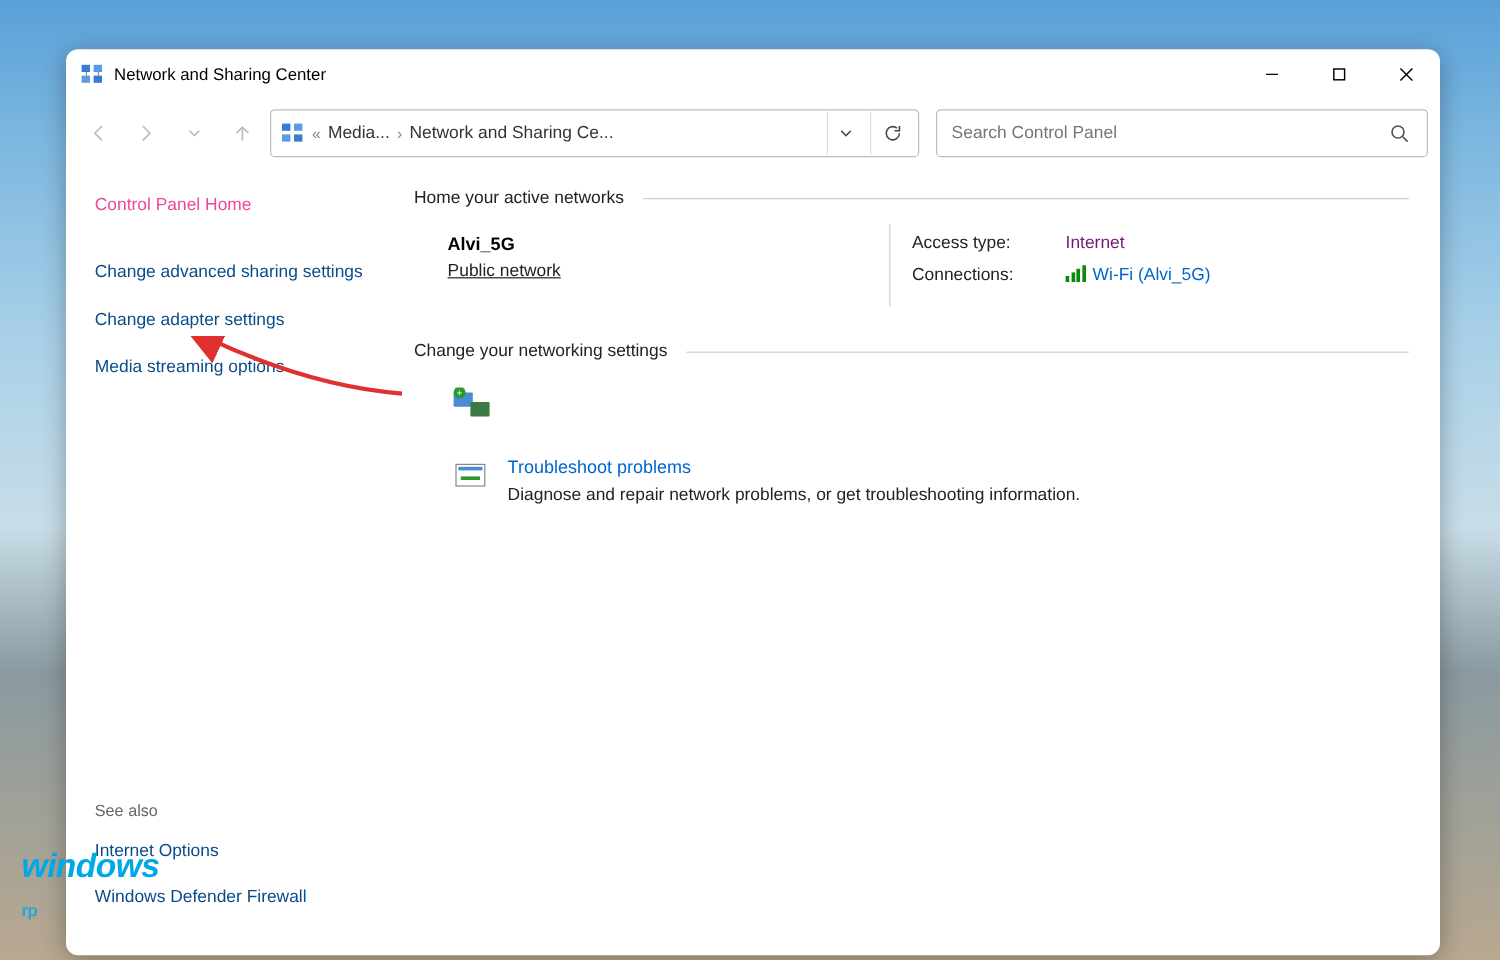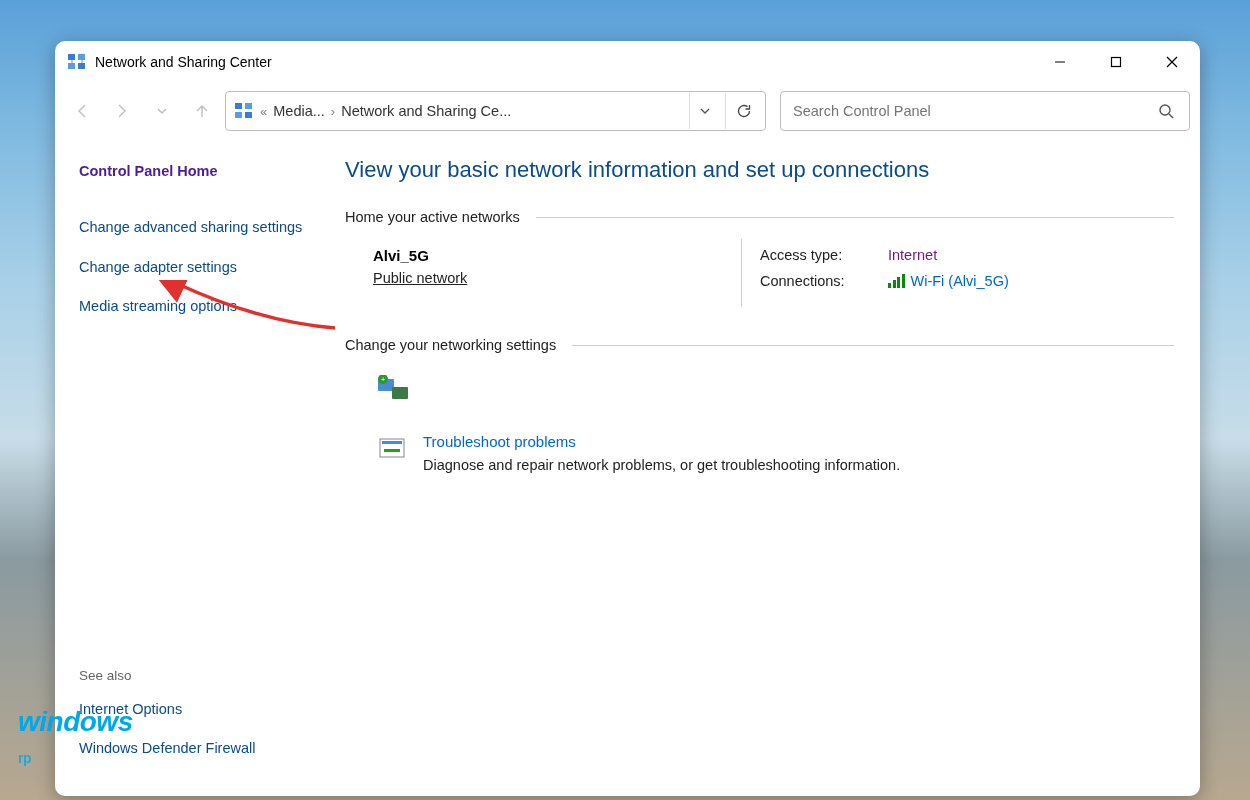--- a/index.html
+++ b/index.html
@@ -55,21 +55,21 @@
 .search-icon-btn { width: 30px; height: 36px; display: flex; align-items: center; justify-content: center; cursor: pointer; }
 .content { flex: 1; display: flex; overflow: hidden; }
 .sidebar {
   width: 290px; padding: 22px 20px 18px 24px;
   display: flex; flex-direction: column; font-size: 14.5px;
 }
 .sidebar a {
   color: #0a4b8a; text-decoration: none; line-height: 1.5;
   margin-bottom: 18px; cursor: pointer;
 }
-.sidebar a.home { color: #4c1d95; font-weight: bold; }
+.sidebar a.home { color: #ec4899; }
 .sidebar .spacer { flex: 1; }
 .sidebar .see-also { color: #666; font-size: 13.5px; margin-bottom: 16px; }
 .main {
   flex: 1; padding: 18px 26px 0 0; overflow: hidden;
 }
 .main h1 {
   color: #0a4b8a; font-weight: 400; font-size: 22px; margin-bottom: 26px;
 }
 .section-hdr {
   display: flex; align-items: center; font-size: 14.5px; color: #222; margin-bottom: 22px;
@@ -204,21 +204,20 @@
       <a>Change advanced sharing settings</a>
       <a>Change adapter settings</a>
       <a>Media streaming options</a>
       <div class="spacer"></div>
       <div class="see-also">See also</div>
       <a>Internet Options</a>
       <a>Windows Defender Firewall</a>
     </div>
 
     <div class="main">
-      <h1>View your basic network information and set up connections</h1>
 
       <div class="section-hdr">
         <span>Home your active networks</span>
         <span class="line"></span>
       </div>
 
       <div class="active-net">
         <div class="net-left">
           <div class="net-name">Alvi_5G</div>
           <div class="net-type">Public network</div>

